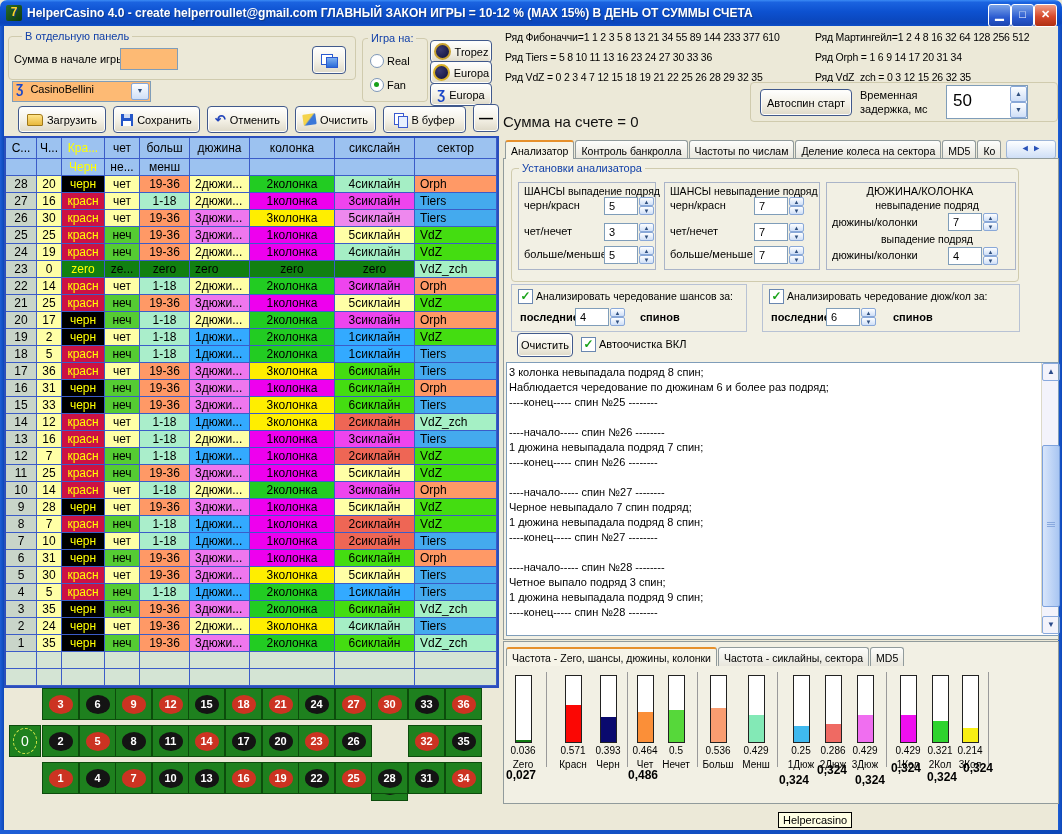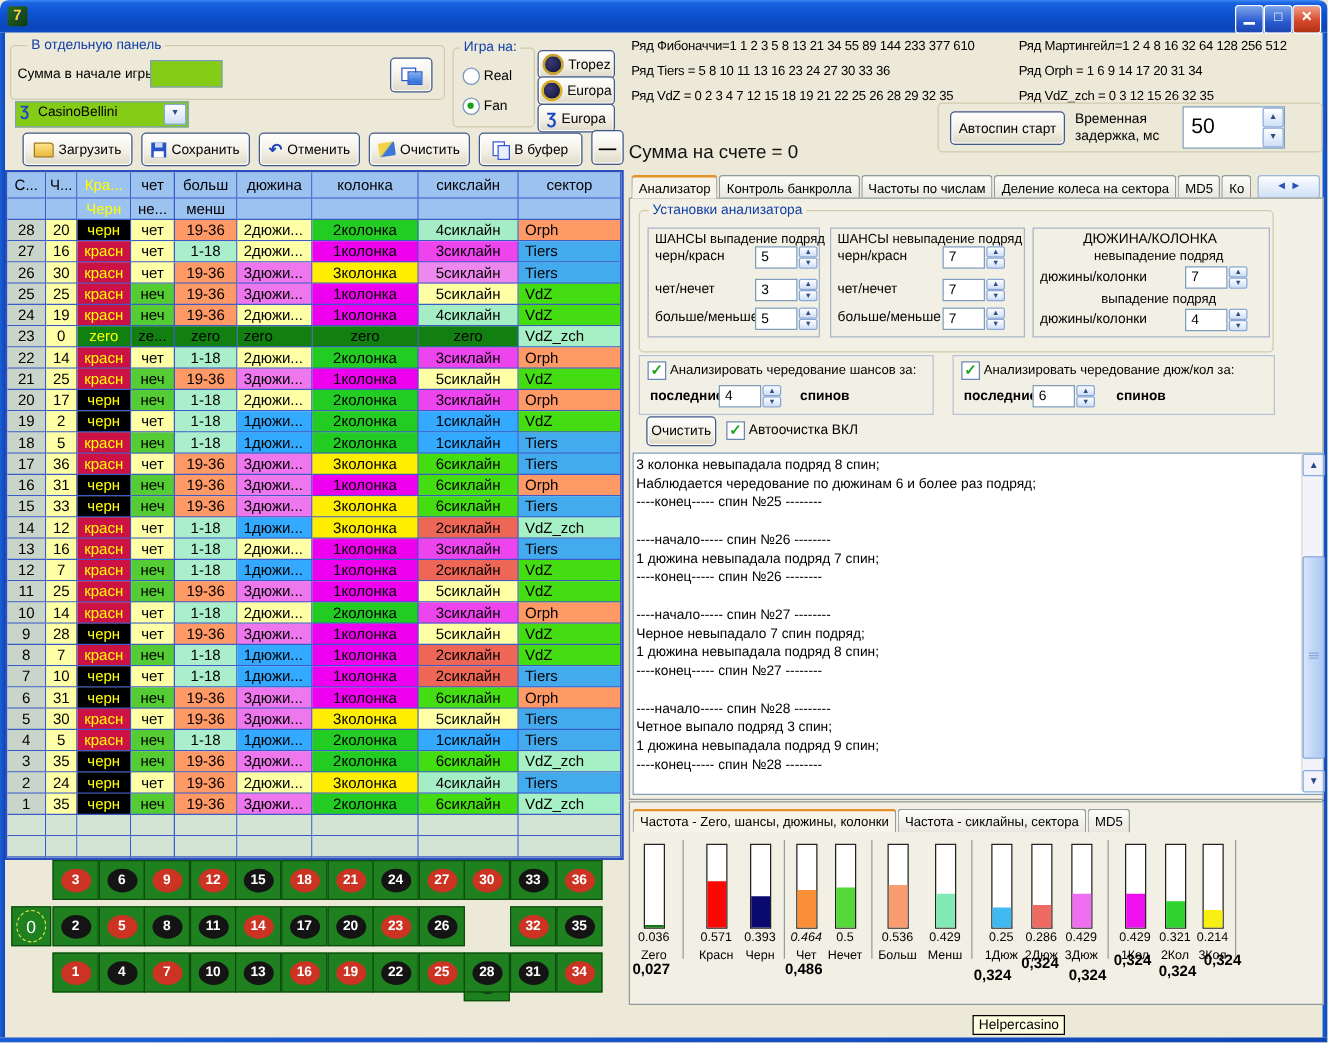--- a/index.html
+++ b/index.html
@@ -16,21 +16,21 @@
     background:linear-gradient(180deg,#7ba4e8,#2a5ad0 60%,#1c46b0);color:#fff;font-size:11px;line-height:19px;text-align:center;font-weight:bold}
   .winbtn.close{background:linear-gradient(180deg,#f0a088,#d6492c 55%,#b03012)}
   .brd{position:absolute;background:linear-gradient(90deg,#1d5ed6,#0d47b8)}
   
   .xbtn{position:absolute;display:flex;align-items:center;justify-content:center;gap:4px;
     border:1px solid #41598c;border-radius:4px;font-size:11px;color:#000;
     background:linear-gradient(180deg,#ffffff,#f3f0e5 55%,#ded9c8);box-shadow:inset 0 0 0 1px #fdfdfa}
   .gbox{position:absolute;border:1px solid #d0cbae;border-radius:4px}
   .gtitle{position:absolute;font-size:11px;color:#1240a8;background:#ece9d8;padding:0 3px;white-space:nowrap}
   .lbl{position:absolute;font-size:11px;color:#000;white-space:nowrap}
-  .input{position:absolute;background:#84cc16;border:1px solid #7f9db9;font-size:11px;padding:1px 3px}
+  .input{position:absolute;background:#fdba74;border:1px solid #7f9db9;font-size:11px;padding:1px 3px}
   .rad{position:absolute;width:12px;height:12px;border-radius:50%;background:#fff;border:1px solid #7d97b8}
   .rad.sel::after{content:"";position:absolute;left:3px;top:3px;width:5px;height:5px;border-radius:50%;background:#18a018}
   .cbx{position:absolute;width:13px;height:13px;background:#fff;border:1px solid #6a87b0;color:#18a318;
     font-weight:bold;font-size:12px;line-height:12px;text-align:center}
   .mspin{position:absolute;display:flex;height:18px}
   .mspin .sv{width:28px;background:#fff;border:1px solid #7f9db9;font-size:11px;line-height:16px;padding-left:4px}
   .mspin .sb{width:15px;display:flex;flex-direction:column;margin-left:1px}
   .mspin .su,.mspin .sd{flex:1;border:1px solid #89a8d8;border-radius:2px;background:linear-gradient(#fdfeff,#cfdff7);
     font-size:6px;color:#2f4f7e;display:flex;align-items:center;justify-content:center}
   .tab{flex:none;border:1px solid #919b9c;border-bottom:none;border-radius:3px 3px 0 0;font-size:10.5px;
@@ -67,20 +67,21 @@
   .chip{width:13px;height:13px;border-radius:50%;background:radial-gradient(circle at 35% 35%,#3a3a72,#101038);border:2px solid #c8a232}
   .zh{color:#1a46c8;font-weight:bold;font-size:13px;line-height:13px}
 </style>
 </head>
 <body>
 
 <div class="screen">
 
   <div class="titlebar">
     <div class="appicon">7</div>
+    <span>HelperCasino 4.0 - create helperroullet@gmail.com ГЛАВНЫЙ ЗАКОН ИГРЫ = 10-12 % (MAX 15%) В ДЕНЬ ОТ СУММЫ СЧЕТА</span>
   </div>
   <div class="winbtn" style="left:988px">▁</div>
   <div class="winbtn" style="left:1011px">□</div>
   <div class="winbtn close" style="left:1034px">✕</div>
   <div class="brd" style="left:0;top:26px;width:4px;height:804px"></div>
   <div class="brd" style="left:1058px;top:26px;width:4px;height:804px"></div>
   <div class="brd" style="left:0;top:830px;width:1062px;height:4px"></div>
 
   <div class="gbox" style="left:8px;top:36px;width:346px;height:42px"></div>
   <div class="gtitle" style="left:22px;top:30px">В отдельную панель</div>
@@ -257,21 +258,21 @@
       <div class="bval" style="left: 48px; top: 79px;">0.571</div>
       <div class="bval" style="left: 48px; top: 93px;">Красн</div>
       <div class="bar" style="left: 97px; top: 9px;">
         <div class="fill" style="height: 25px; background: rgb(10, 10, 110);"></div>
       </div>
       <div class="bval" style="left: 83px; top: 79px;">0.393</div>
       <div class="bval" style="left: 83px; top: 93px;">Черн</div>
       <div class="bar" style="left: 134px; top: 9px;">
         <div class="fill" style="height: 30px; background: rgb(251, 143, 56);"></div>
       </div>
-      <div class="bval" style="left: 120px; top: 79px; font-style: italic;">0.464</div>
+      <div class="bval" style="left: 120px; top: 79px;">0.464</div>
       <div class="bval" style="left: 120px; top: 93px;">Чет</div>
       <div class="bar" style="left: 165px; top: 9px;">
         <div class="fill" style="height: 32px; background: rgb(86, 216, 58);"></div>
       </div>
       <div class="bval" style="left: 151px; top: 79px;">0.5</div>
       <div class="bval" style="left: 151px; top: 93px;">Нечет</div>
       <div class="bar" style="left: 207px; top: 9px;">
         <div class="fill" style="height: 34px; background: rgb(249, 157, 113);"></div>
       </div>
       <div class="bval" style="left: 193px; top: 79px;">0.536</div>

